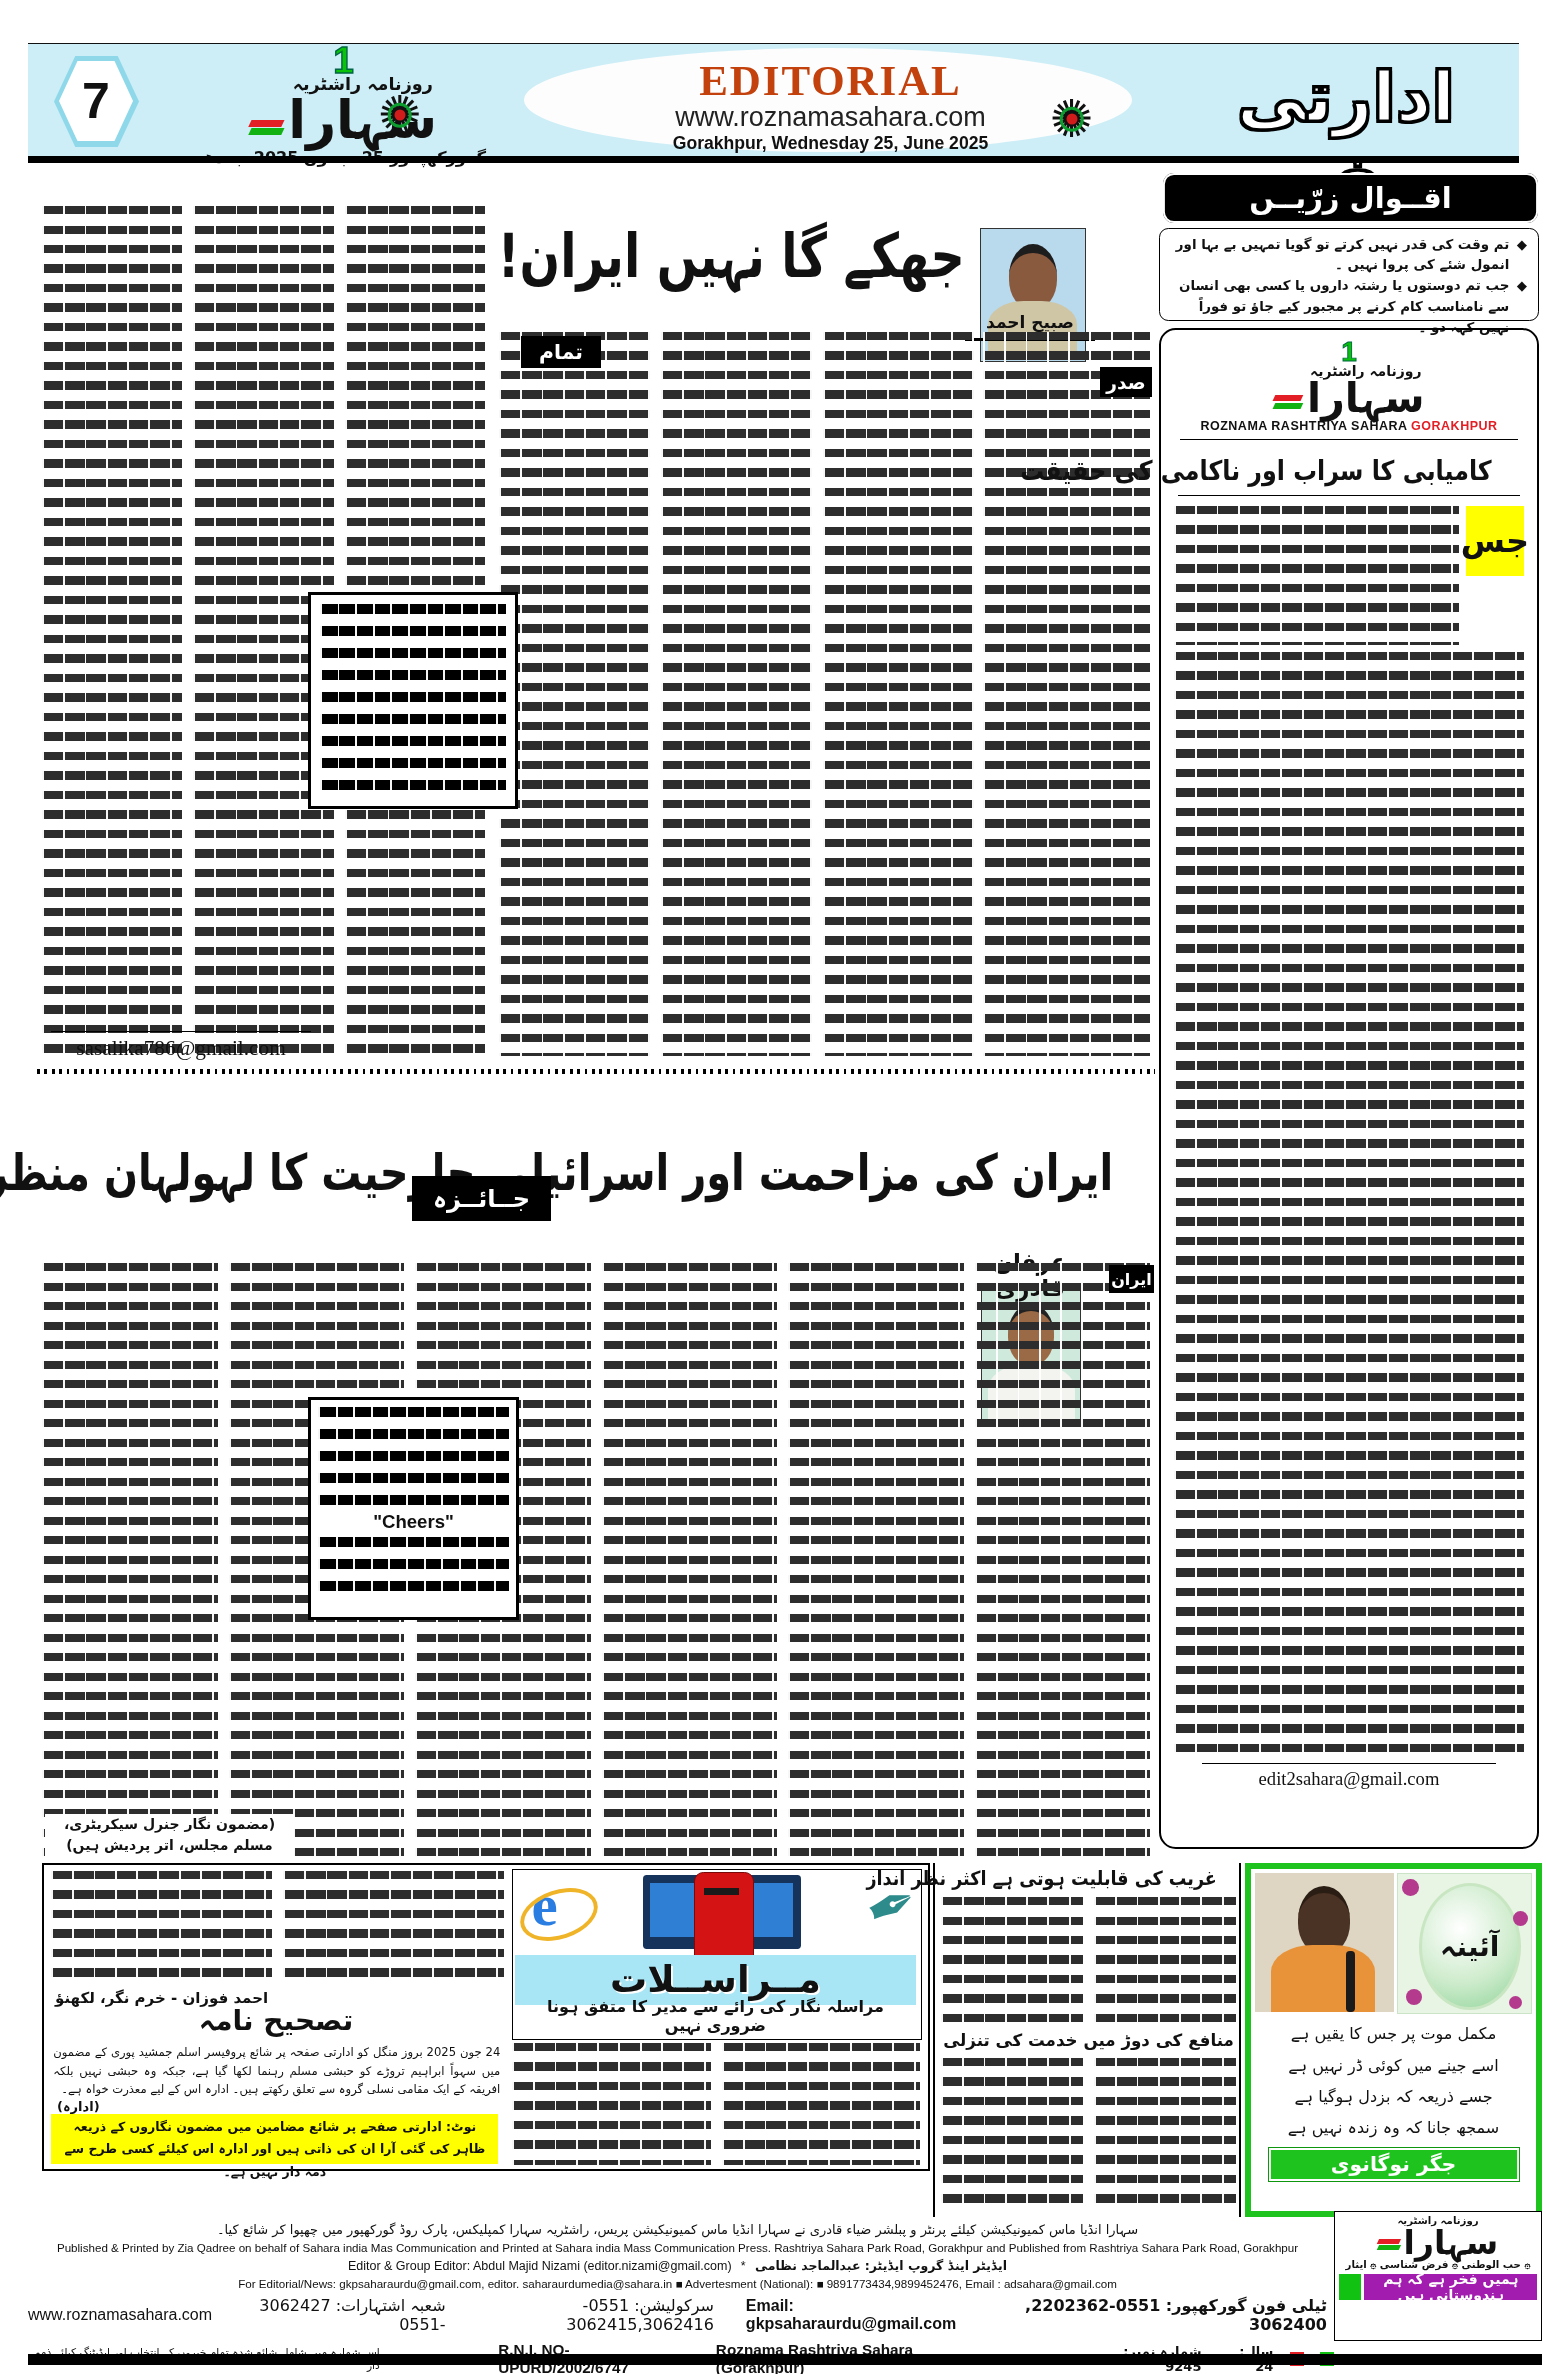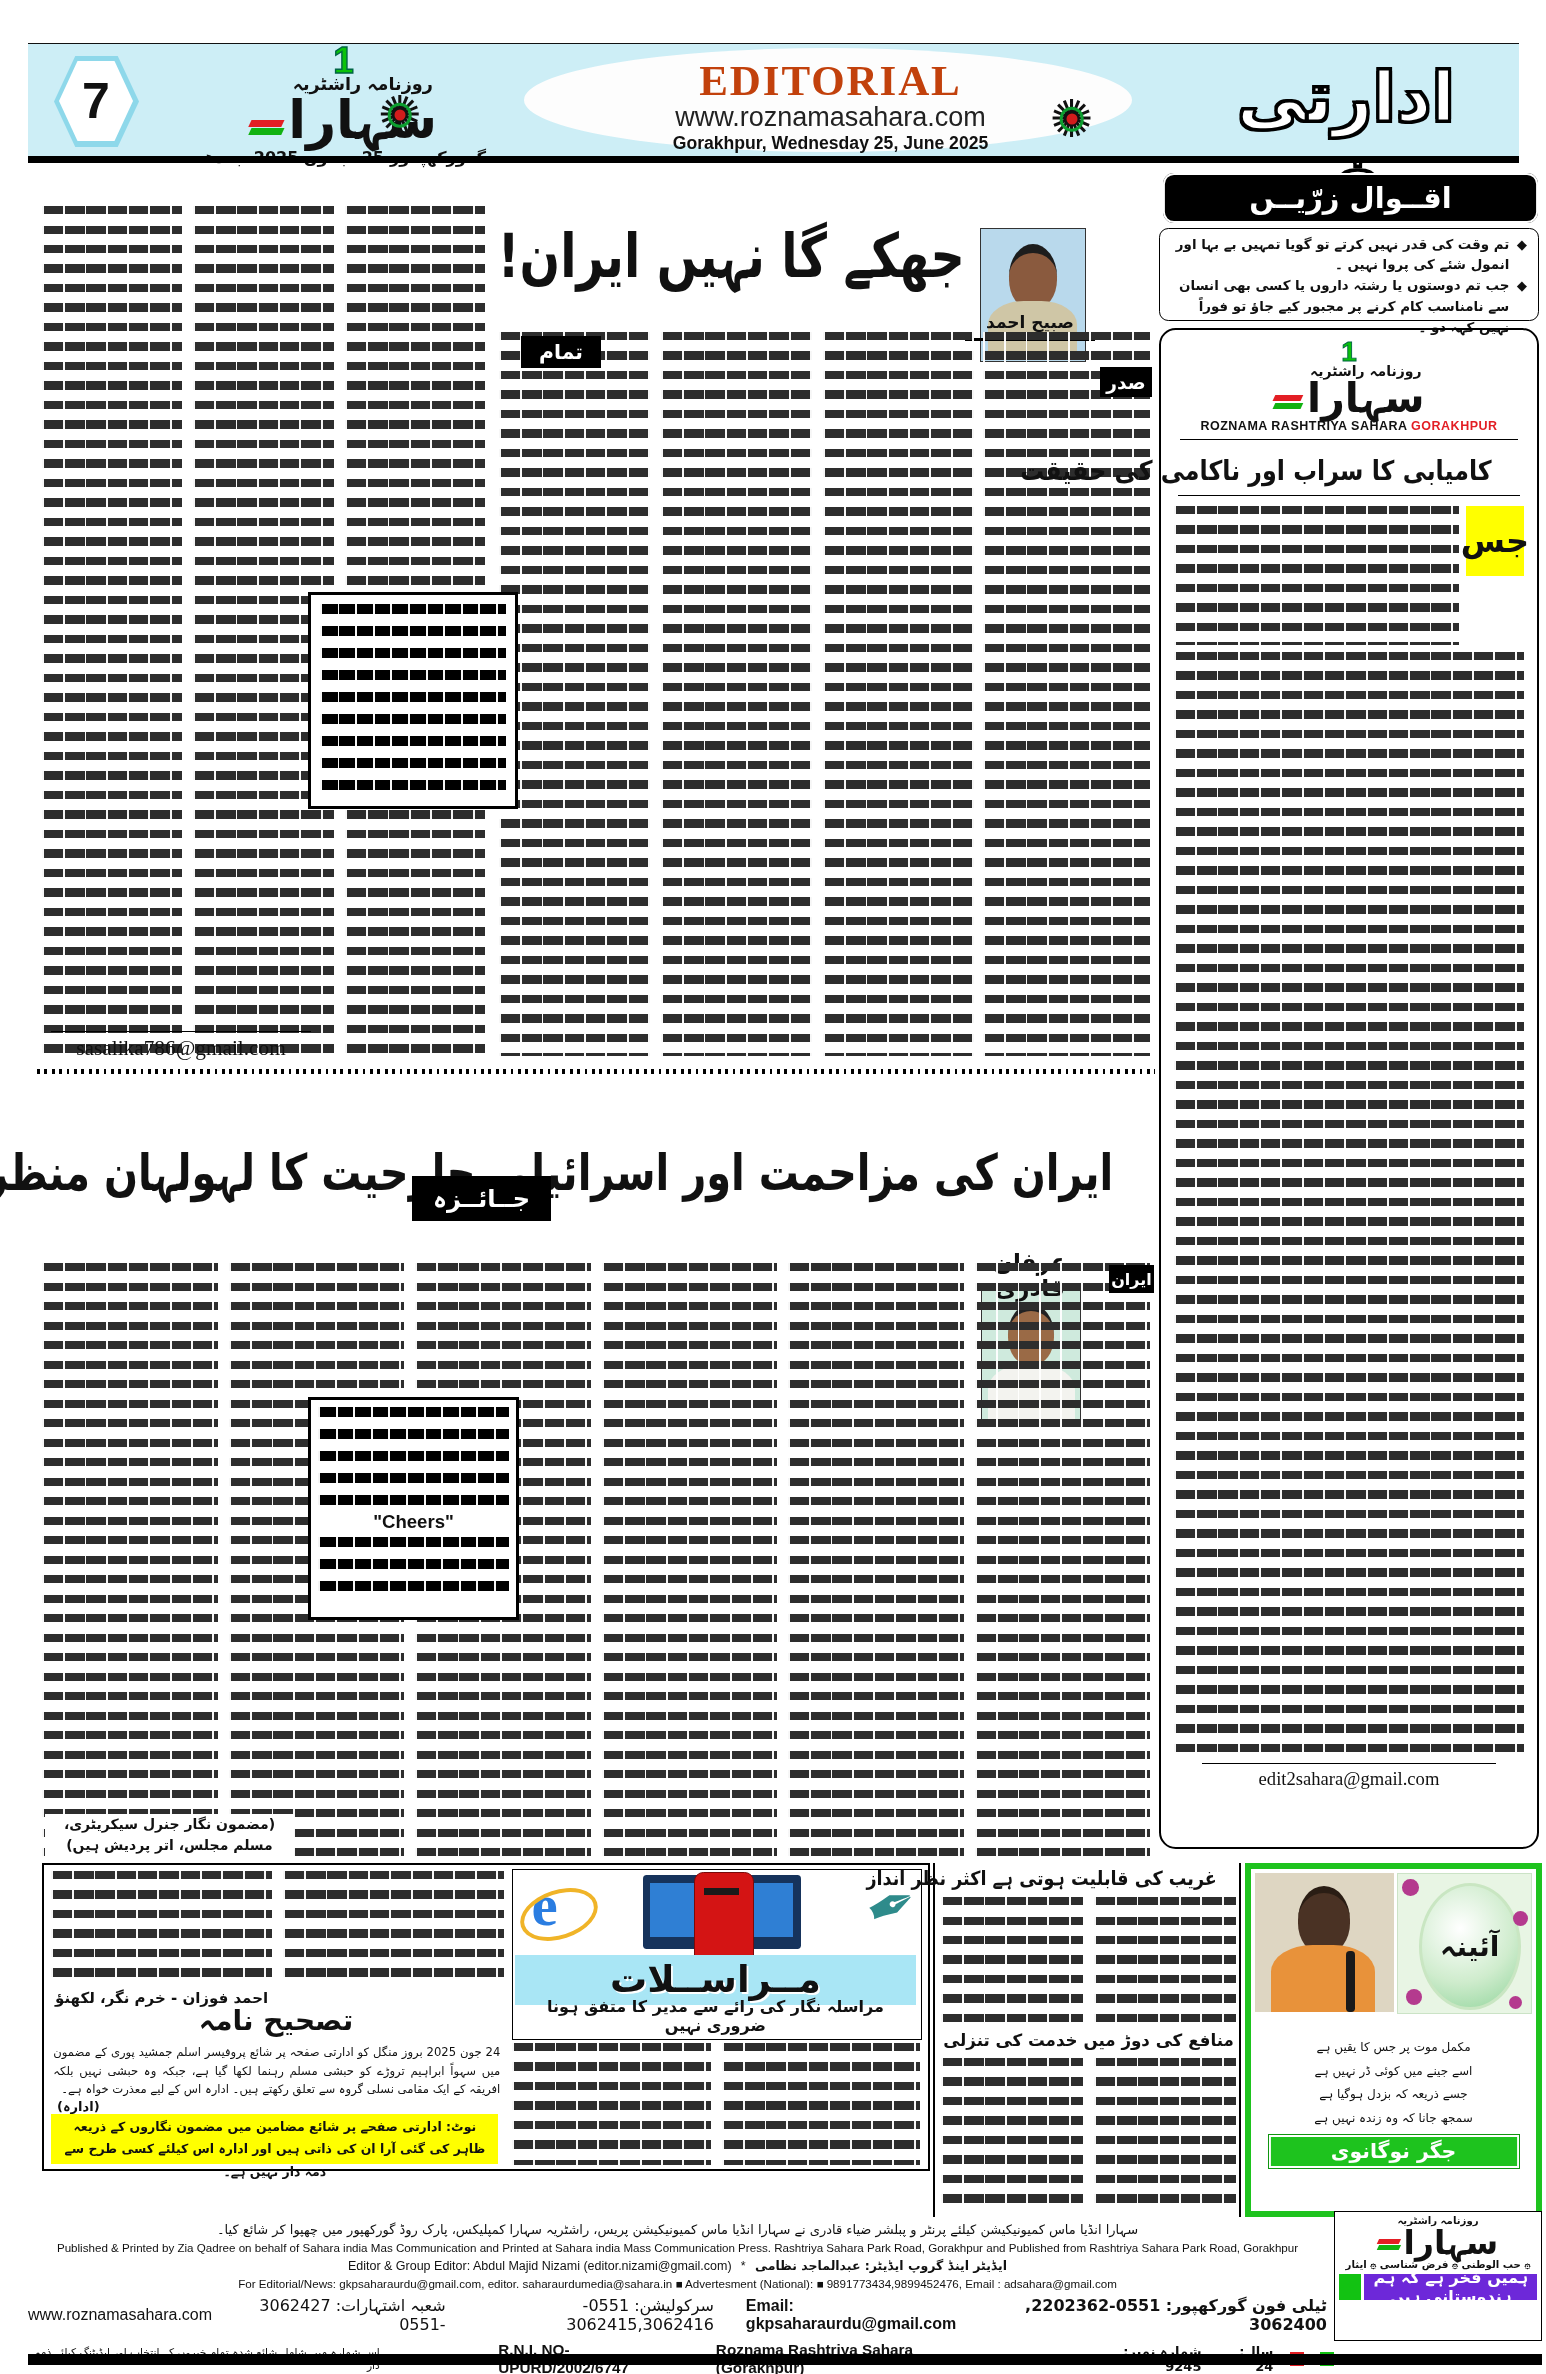--- a/index.html
+++ b/index.html
@@ -265,21 +265,21 @@
                     background:radial-gradient(circle at 40% 35%,#ffffff 0%,#cfeccd 55%,#8fd49a 100%);
                     border:3.7px solid #c9e6c2;display:flex;align-items:center;justify-content:center;">
           <span class="ur" style="font-size:28px;font-weight:900;">آئینہ</span>
         </div>
         <span style="position:absolute;left:3.7px;top:5.6px;width:16.7px;height:16.7px;border-radius:50%;background:#b43a8e;"></span>
         <span style="position:absolute;right:3.7px;top:37px;width:15px;height:15px;border-radius:50%;background:#b43a8e;"></span>
         <span style="position:absolute;left:7.4px;bottom:7.4px;width:16.7px;height:16.7px;border-radius:50%;background:#b43a8e;"></span>
         <span style="position:absolute;right:9.3px;bottom:3.7px;width:13px;height:13px;border-radius:50%;background:#b43a8e;"></span>
       </div>
     </div>
-    <div class="ur center" style="font-size:12px;line-height:1.95;margin-top:19px;">
+    <div class="ur center" style="font-size:16px;line-height:1.95;margin-top:1px;">
       <div>مکمل موت پر جس کا یقیں ہے</div>
       <div>اسے جینے میں کوئی ڈر نہیں ہے</div>
       <div>جسے ذریعہ کہ بزدل ہوگیا ہے</div>
       <div>سمجھ جانا کہ وہ زندہ نہیں ہے</div>
     </div>
     <div class="ur center" style="margin:3.7px auto 0 auto;width:250px;height:33px;background:#1ec31e;color:#fff;font-size:20.4px;font-weight:bold;
                 display:flex;align-items:center;justify-content:center;border:1.9px solid #0f960f;box-shadow:0 0 0 1.9px #fff inset;">جگر نوگانوی</div>
   </div>
 
   
@@ -317,20 +317,20 @@
       <div style="display:flex;align-items:flex-end;justify-content:center;gap:3.7px;">
         <div style="width:22px;padding-bottom:7.4px;">
           <div class="stripe" style="background:#e31e24;height:4.6px;"></div>
           <div class="stripe" style="background:#12b212;height:4.6px;"></div>
         </div>
         <div class="ur" style="font-size:33px;font-weight:900;line-height:1;letter-spacing:1.9px;">سہارا</div>
       </div>
       <div class="ur" style="font-size:10.2px;font-weight:bold;">۞ حب الوطنی ۞ فرض شناسی ۞ ایثار</div>
       <div style="display:flex;align-items:center;gap:3.7px;margin-top:3.7px;padding:0 3.7px;">
         <span style="width:22px;height:26px;background:#12c212;display:inline-block;"></span>
-        <div class="ur" style="flex:1;background:#6d28d9;color:#fff;font-size:16px;font-weight:bold;height:26px;display:flex;align-items:center;justify-content:center;">ہمیں فخر ہے کہ ہم ہندوستانی ہیں</div>
+        <div class="ur" style="flex:1;background:#a21caf;color:#fff;font-size:14px;font-weight:bold;height:26px;display:flex;align-items:center;justify-content:center;">ہمیں فخر ہے کہ ہم ہندوستانی ہیں</div>
       </div>
     </div>
     <div class="abs" style="left:0;top:132px;width:1514px;height:11px;background:#000;"></div>
   </div>
 
 </div>
 
 
 </body></html>

